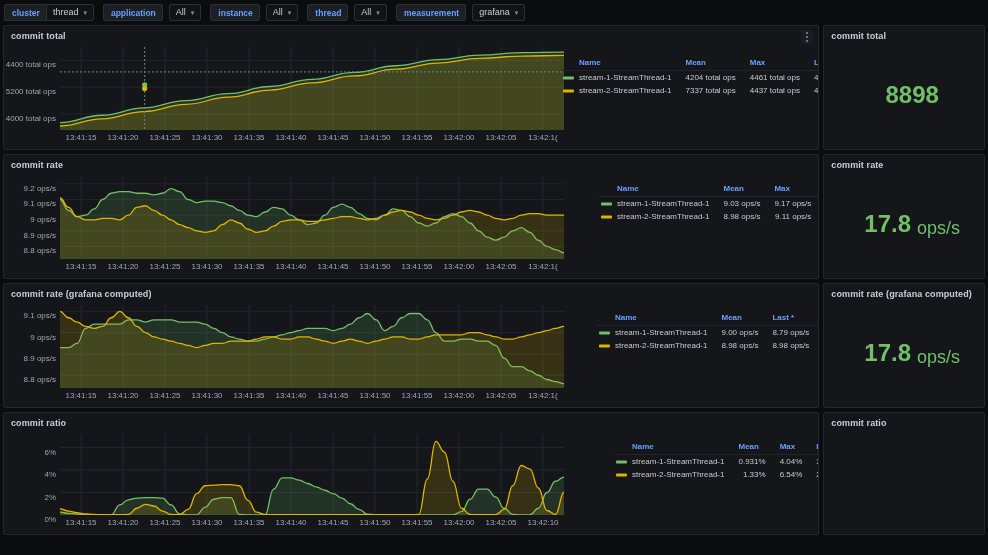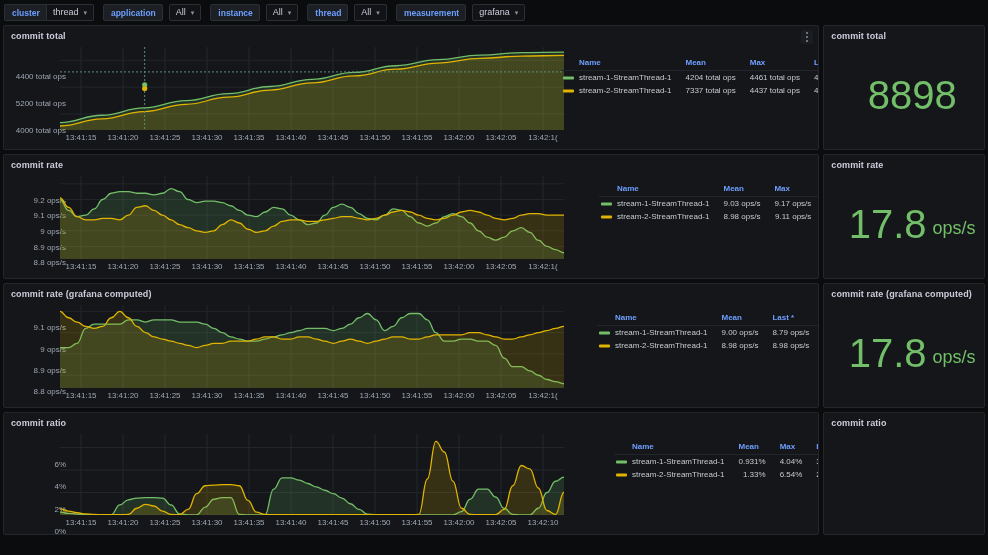--- a/index.html
+++ b/index.html
@@ -96,21 +96,21 @@
   .panel-menu i { width: 2px; height: 2px; background: #8a8f98; border-radius: 50%; display:block;}
 
   .graph-panel { width: 818px; }
   .stat-panel  { width: 162px; }
 
   .panel-body { position: relative; width: 100%; }
 
   
   .plot-wrap { position: absolute; inset: 0; }
   .yaxis {
-    position: absolute; left: 0; top: 16px; bottom: 18px; width: 56px; margin-left: 10px;
+    position: absolute; left: 0; top: 4px; bottom: 18px; width: 56px;
   }
   .ytick {
     position: absolute; right: 4px;
     font-size: 8px; color: var(--text-dim);
     transform: translateY(-50%);
     white-space: nowrap;
   }
   .plot-area {
     position: absolute; left: 56px; right: 0; top: 6px; bottom: 18px;
     overflow: hidden;
@@ -146,21 +146,21 @@
     position: absolute; left: 2px; top: 50%;
     width: 11px; height: 3px; border-radius: 1px; transform: translateY(-50%);
   }
 
   
   .stat-value-wrap {
     position: absolute; inset: 0;
     display: flex; align-items: center; justify-content: center;
     gap: 6px; color: var(--stat-green);
   }
-  .stat-number { font-size: 40px; font-weight: 400; line-height: 1; margin-left: 16px; }
+  .stat-number { font-size: 24px; font-weight: 700; line-height: 1; margin-left: 16px; }
   .stat-unit   { font-size: 18px; font-weight: 400; line-height: 1; padding-top: 9px;}
   .stat-nodata { font-size: 48px; font-weight: 400; line-height: 1; color: var(--stat-green);}
 </style>
 </head>
 <body>
 
 <div id="varbar">
     <div class="var-group">
       <div class="var-label">cluster</div>
       <div class="var-select">

